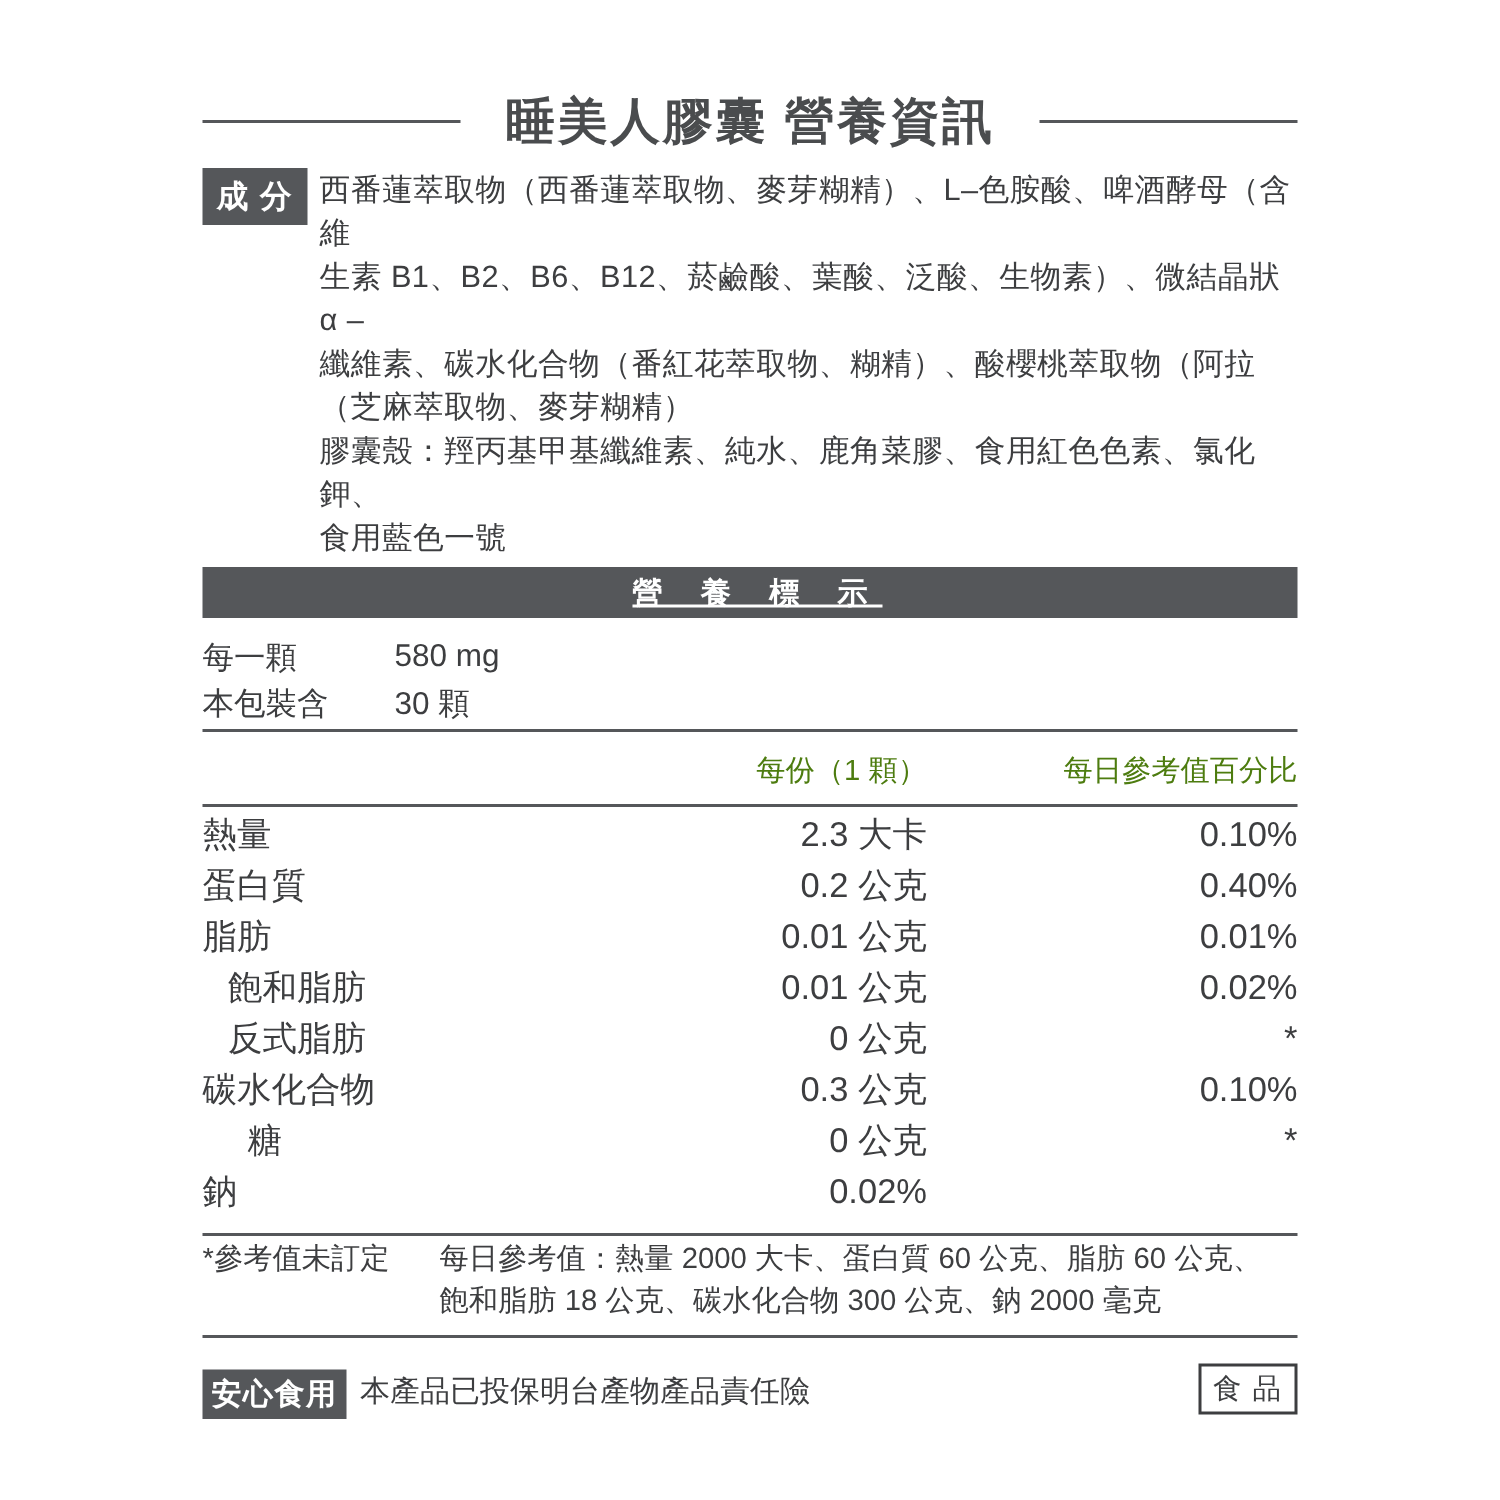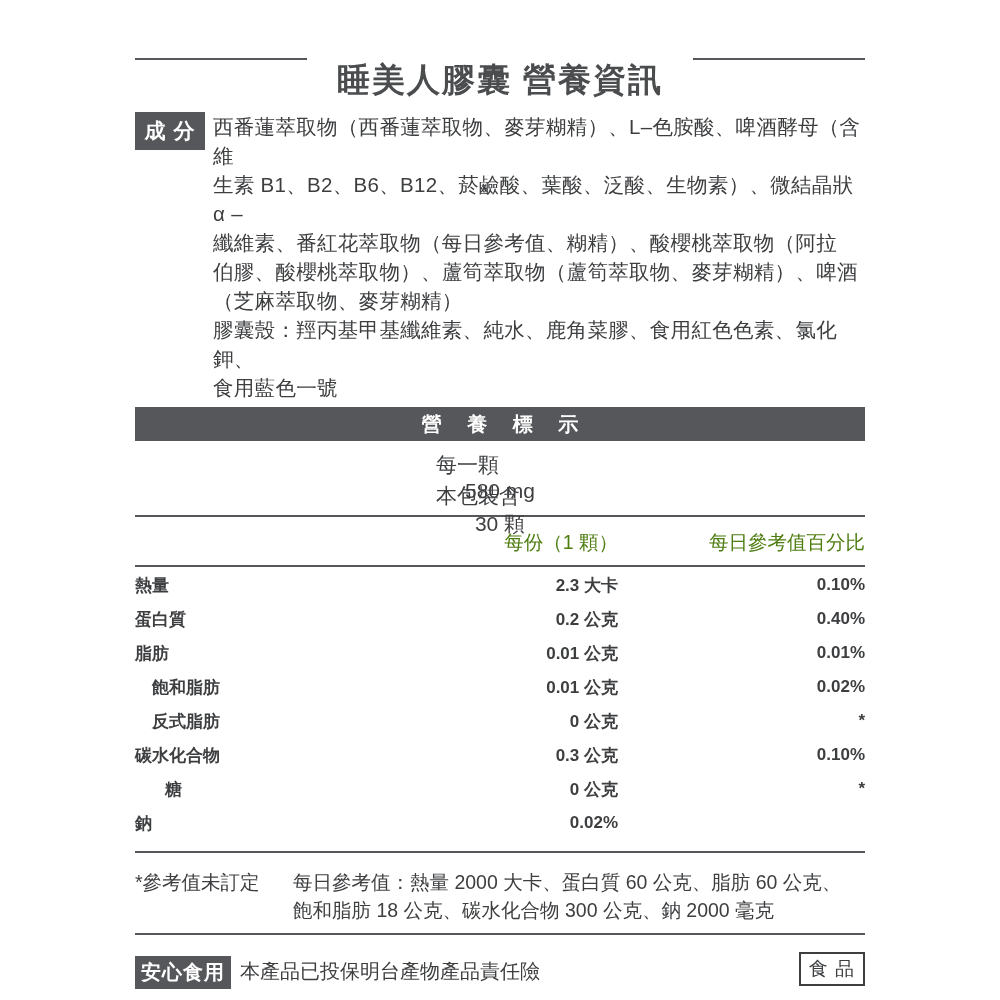--- a/index.html
+++ b/index.html
@@ -6,68 +6,68 @@
   html, body { margin: 0; padding: 0; }
   body {
     width: 1000px; height: 1000px;
     background: #ffffff;
     font-family: "Liberation Sans", "DejaVu Sans", sans-serif;
     color: #3d3e40;
   }
   .page { width: 730px; margin: 0 auto; padding-top: 58px; }
 
   
-  .title-row { display: flex; align-items: flex-start; gap: 30px; height: 46px; }
+  .title-row { display: flex; align-items: center; gap: 30px; height: 46px; }
   .title-line { flex: 1; height: 2px; background: #55575a; }
   .page-title {
     font-size: 33px; font-weight: bold; color: #4a4c4e;
     letter-spacing: 2px; white-space: nowrap;
   }
 
   
   .ingredients { display: flex; margin-top: 8px; align-items: flex-start; }
   .badge {
     background: #55575a; color: #ffffff; font-weight: bold;
     display: flex; align-items: center; justify-content: center;
   }
   .ingredient-badge { width: 70px; height: 38px; font-size: 21px; letter-spacing: 1px; flex-shrink: 0; }
   .ingredients-text { margin-left: 8px; width: 650px; font-size: 20.5px; line-height: 29px; letter-spacing: 0.3px; }
 
   
   .section-bar {
     margin-top: 5px; height: 34px; background: #55575a; color: #ffffff;
     display: flex; align-items: center; justify-content: center;
-    font-size: 20px; font-weight: bold; letter-spacing: 10px; text-indent: 10px;
+    font-size: 20px; font-weight: bold; letter-spacing: 10px; text-indent: 10px; text-decoration: underline;
   }
 
   
   .serving { margin-top: 10px; font-size: 21px; }
-  .serving-row { display: flex; height: 31px; align-items: center; flex-direction: column; }
+  .serving-row { display: flex; height: 31px; align-items: center; }
   .serving-label { width: 128px; }
 
   .divider { height: 2px; background: #55575a; }
   .d1 { margin-top: 2px; }
   .d3 { margin-top: 11px; }
 
   
   .cols-header {
     display: grid; grid-template-columns: 1fr 218px 247px;
     padding: 12px 0 9px; font-size: 19.5px; color: #4d7c0f;
   }
   .txt-right { text-align: right; }
   .nrows { margin-top: 1px; }
   .nrow {
     display: grid; grid-template-columns: 1fr 218px 247px;
-    height: 34px; align-items: center; font-size: 17px; font-weight: bold;
+    height: 34px; align-items: center; font-size: 23px;
   }
   .indent1 .nlabel { padding-left: 17px; }
   .indent2 .nlabel { padding-left: 30px; }
 
   
-  .footnote { display: flex; padding: 16px 0 9px; font-size: 19.5px; }
+  .footnote { display: flex; padding: 2px 0 9px; font-size: 19.5px; }
   .footnote-label { width: 158px; flex-shrink: 0; line-height: 27.5px; }
   .footnote-lines { line-height: 27.5px; }
 
   
   .footer { position: relative; margin-top: 21px; height: 75px; }
   .footer-left { display: flex; align-items: flex-start; }
   .safety-badge {
     min-width: 92px; height: 33px; font-size: 20px; letter-spacing: 1px;
     padding: 0 6px; flex-shrink: 0;
   }
@@ -87,22 +87,21 @@
     <div class="title-line"></div>
     <div class="page-title">睡美人膠囊 營養資訊</div>
     <div class="title-line"></div>
   </div>
 
   <div class="ingredients">
     <div class="badge ingredient-badge">成 分</div>
     <div class="ingredients-text">
       <div>西番蓮萃取物（西番蓮萃取物、麥芽糊精）、L–色胺酸、啤酒酵母（含維</div>
       <div>生素 B1、B2、B6、B12、菸鹼酸、葉酸、泛酸、生物素）、微結晶狀α –</div>
-      <div>纖維素、番紅花萃取物（每日參考值、糊精）、酸櫻桃萃取物（阿拉</div>
-      <div>伯膠、酸櫻桃萃取物）、蘆筍萃取物（蘆筍萃取物、麥芽糊精）、啤酒</div>
+      <div>纖維素、碳水化合物（番紅花萃取物、糊精）、酸櫻桃萃取物（阿拉</div>
       <div>（芝麻萃取物、麥芽糊精）</div>
       <div>膠囊殼：羥丙基甲基纖維素、純水、鹿角菜膠、食用紅色色素、氯化鉀、</div>
       <div>食用藍色一號</div>
     </div>
   </div>
 
   <div class="section-bar">營 養 標 示</div>
 
   <div class="serving">
     <div class="serving-row">

